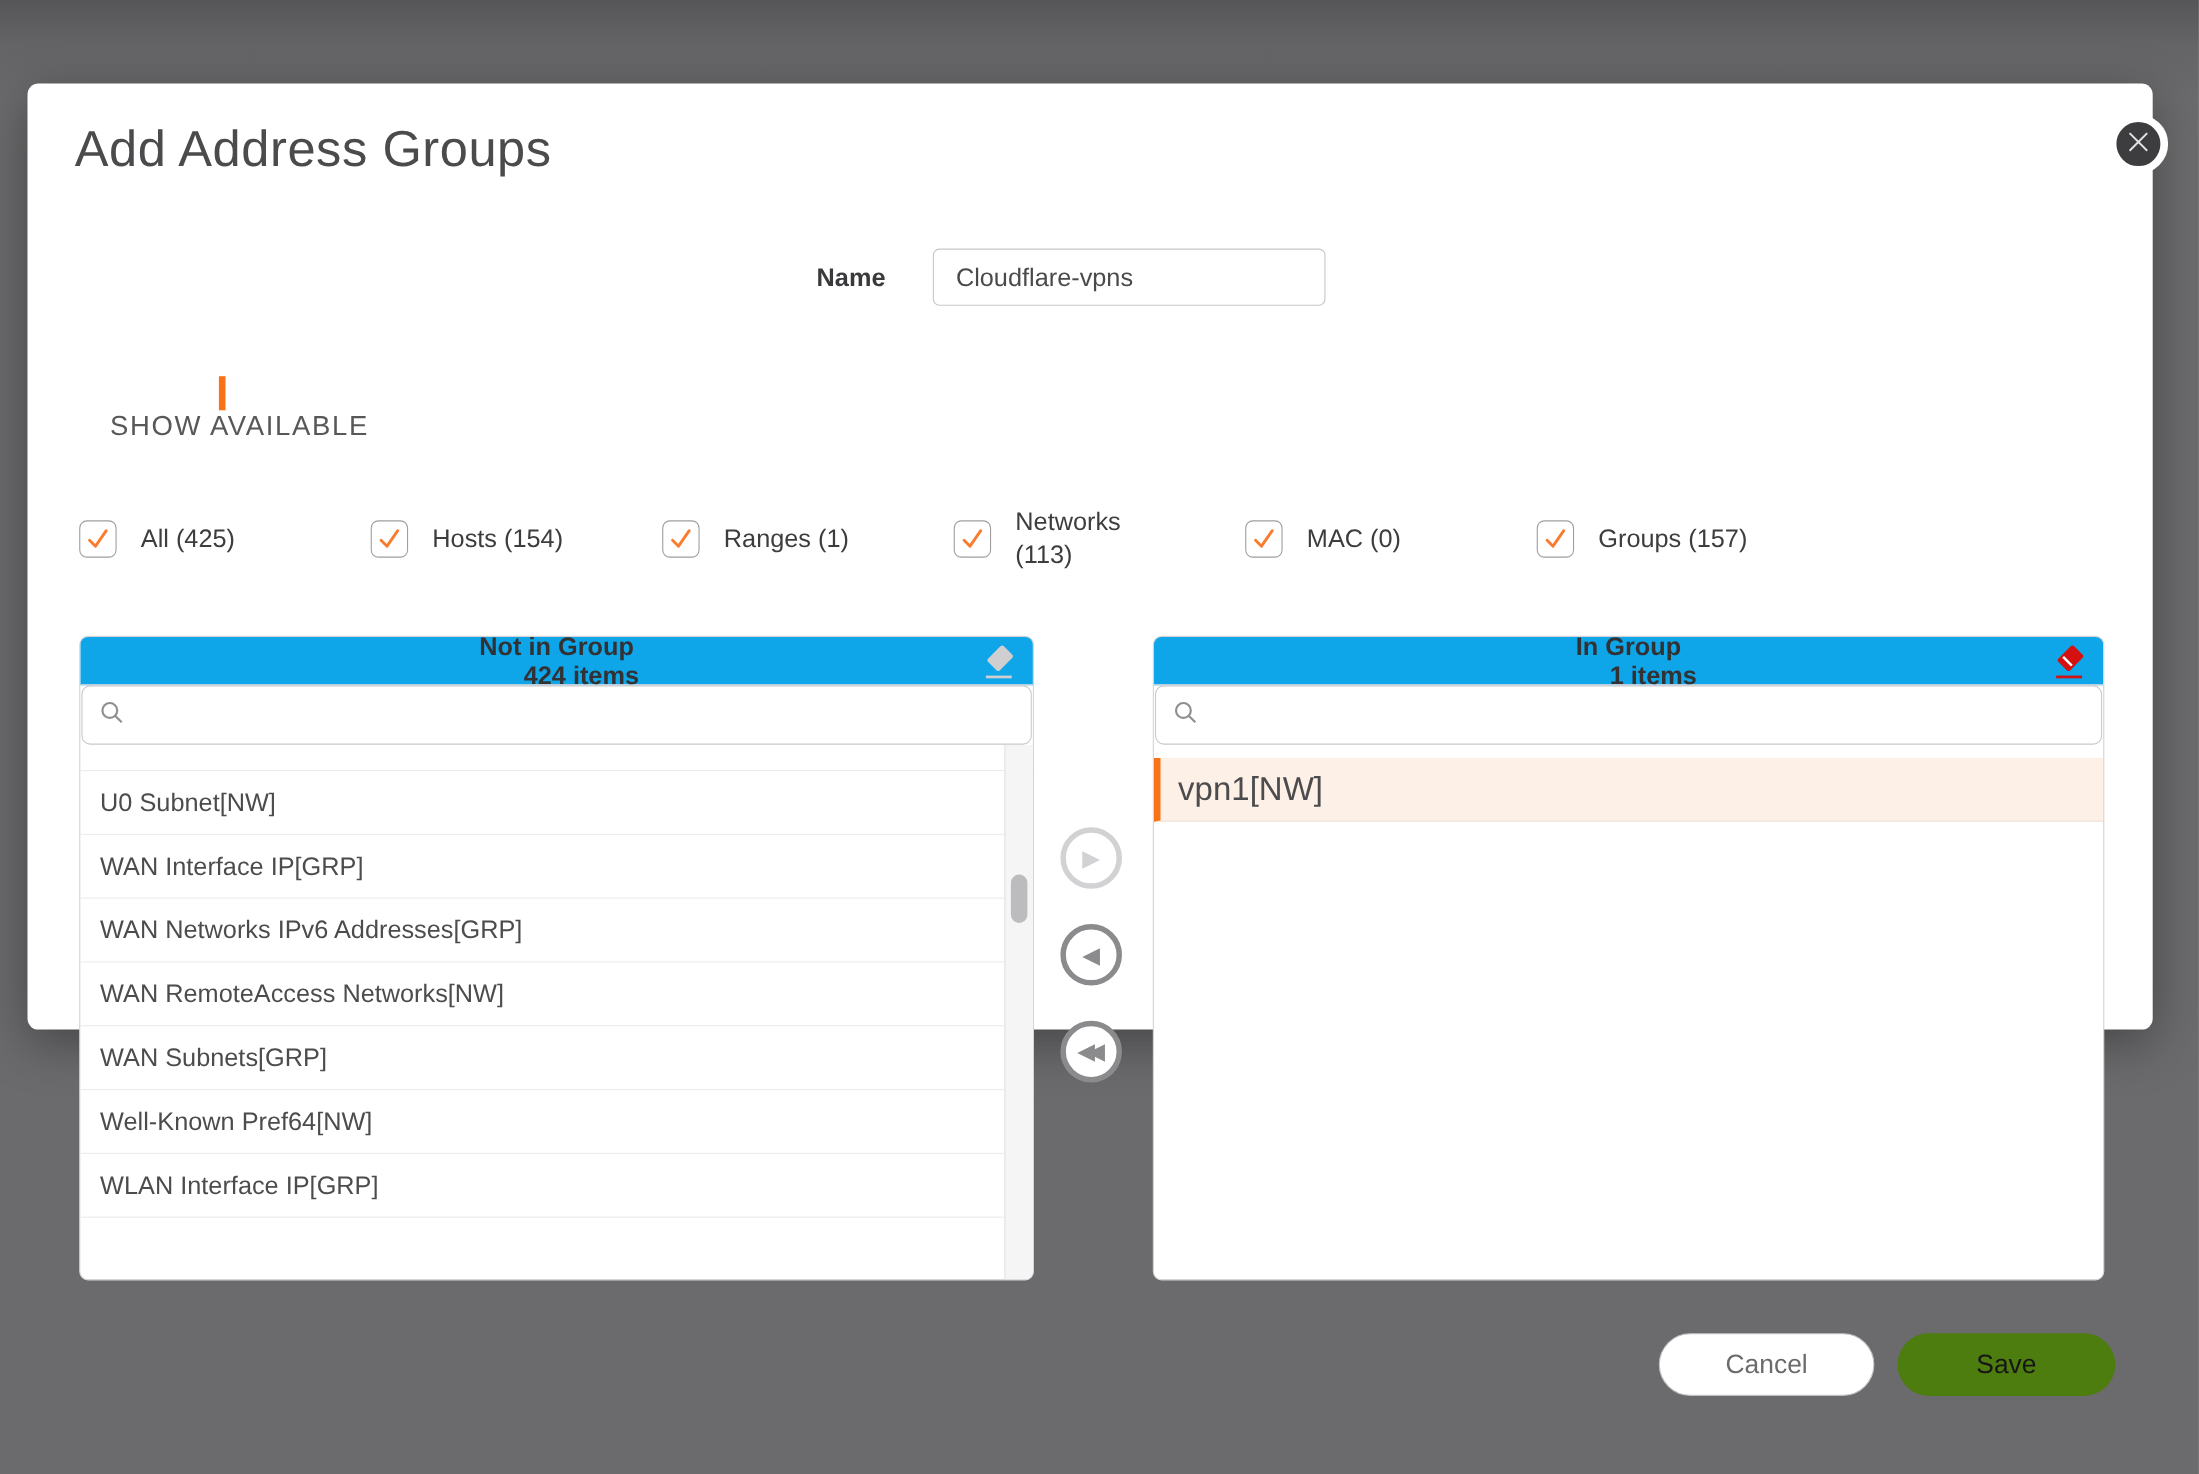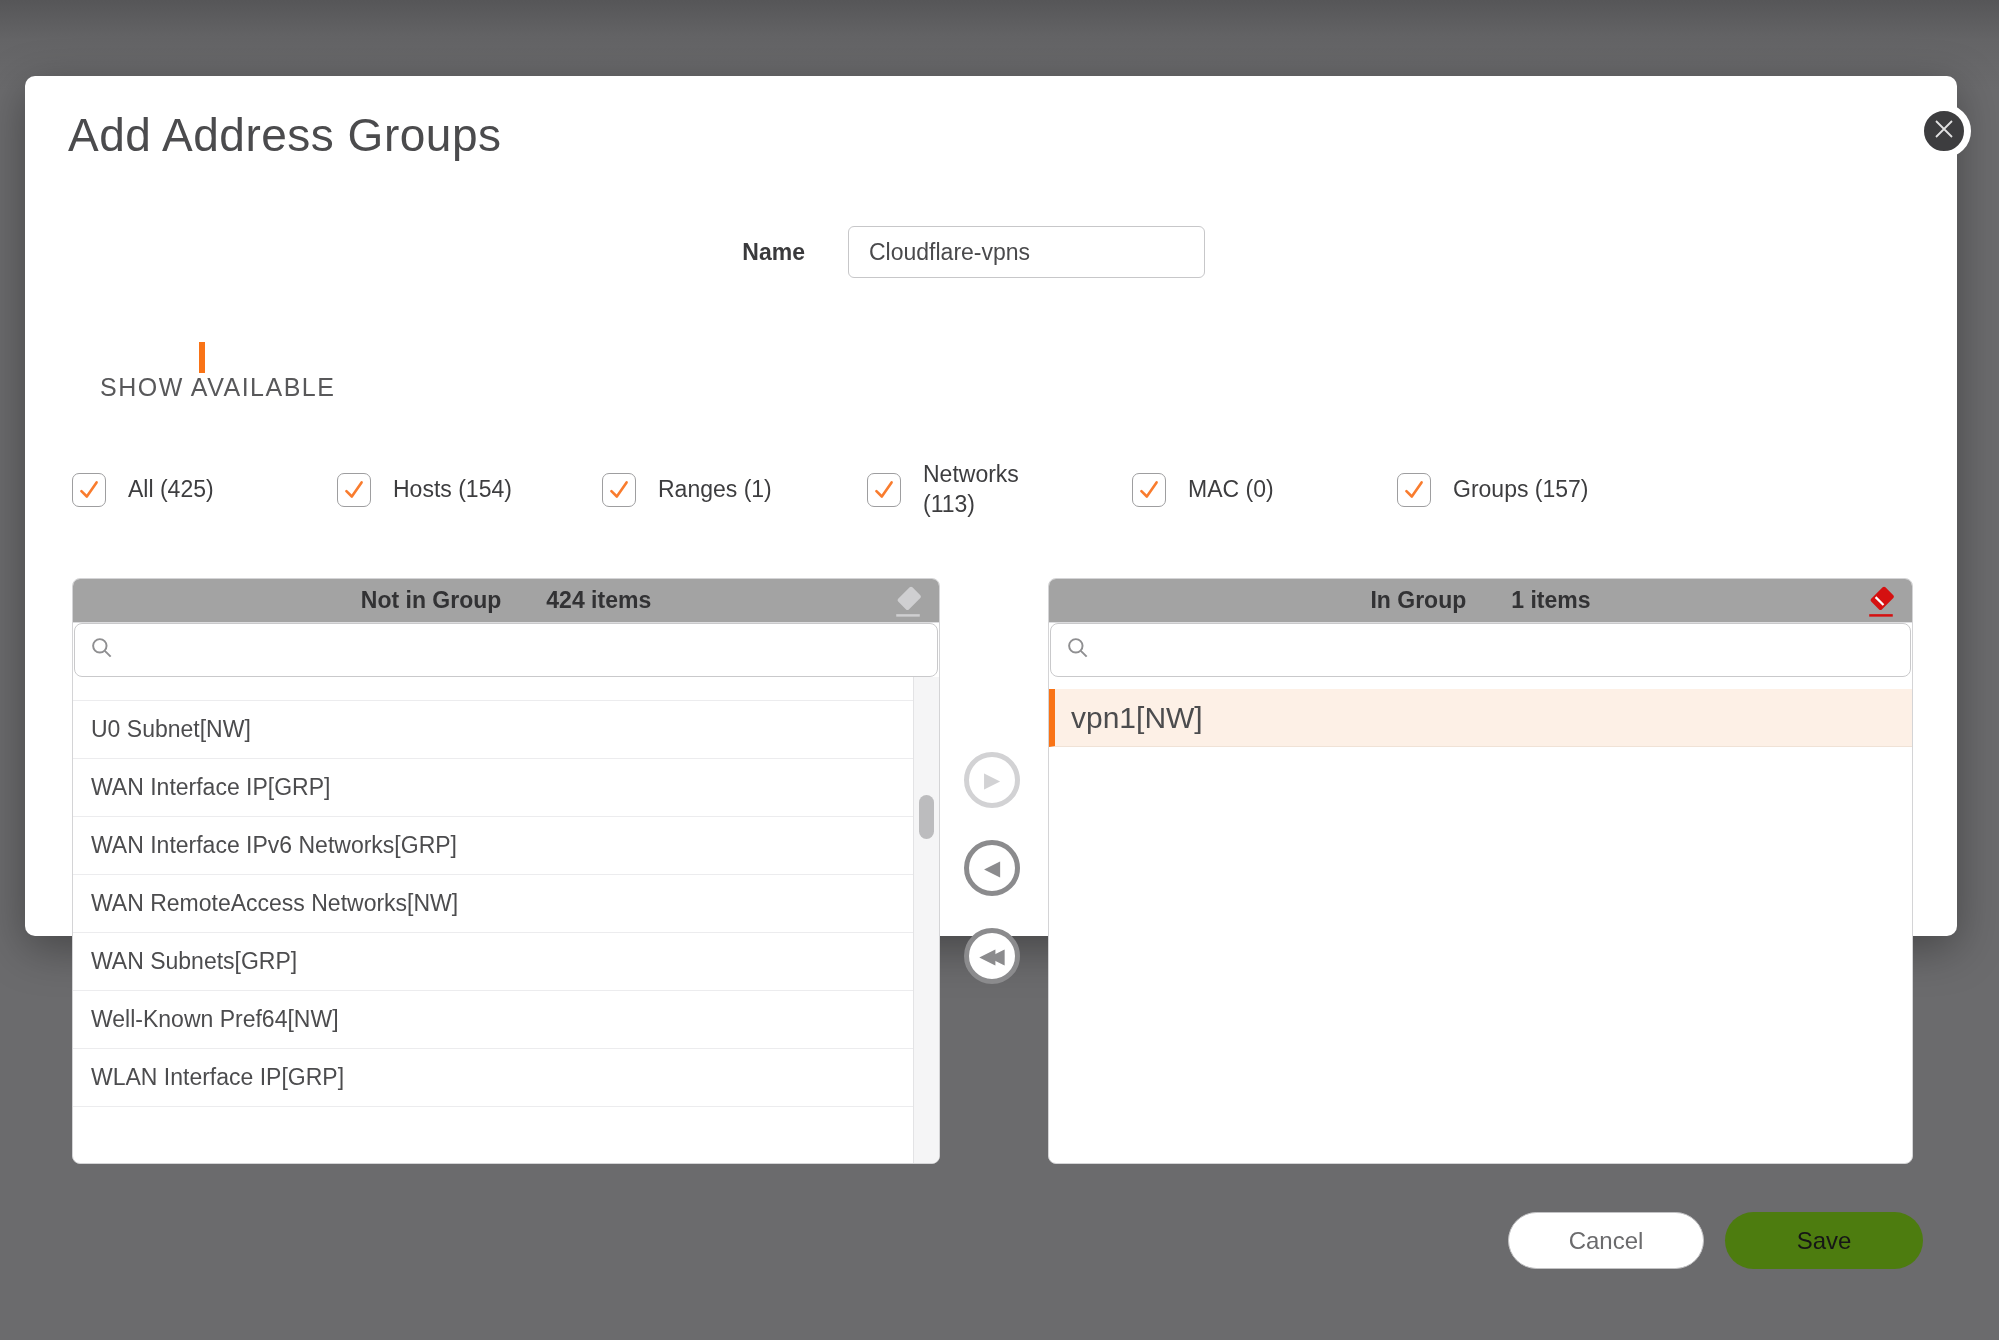--- a/index.html
+++ b/index.html
@@ -41,22 +41,22 @@
   }
   .filter-label { margin-left:22px; font-size:23px; color:#3d3d3f; line-height:1.3; }
   .filter-item.narrow .filter-label { max-width:110px; }
   .panel {
     position:absolute; top:502px; height:586px; background:#fff;
     border:1px solid #d4d4d6; border-radius:8px; overflow:hidden;
   }
   .panel.left  { left:47px;  width:868px; }
   .panel.right { left:1023px; width:865px; }
   .panel-header {
-    height:44px; background:#a3a3a3; border-bottom:1px solid #dcdcde;
-    display:flex; align-items:center; justify-content:center; position:relative;
+    height:44px; background:#0ea5e9; border-bottom:1px solid #dcdcde;
+    display:flex; align-items:center; justify-content:center; position:relative;flex-direction:column;
   }
   .panel-title { font-size:23px; font-weight:bold; color:#323234; }
   .panel-count { font-size:23px; font-weight:bold; color:#323234; margin-left:45px; }
   .eraser-btn { position:absolute; right:14px; top:4px; cursor:pointer; }
   .search-box {
     height:54px; margin:0 1px; border:1px solid #c9c9cb; border-radius:8px;
     display:flex; align-items:center; background:#fff; position:relative; z-index:2;
   }
   .search-box svg { margin-left:14px; }
   .search-input {
@@ -196,21 +196,21 @@
             <circle cx="10" cy="10" r="6.2" fill="none" stroke="#8f8f91" stroke-width="1.8"></circle>
             <line x1="14.6" y1="14.6" x2="20" y2="20" stroke="#8f8f91" stroke-width="1.8"></line>
           </svg>
       </span>
       <input class="search-input" type="text" placeholder="" style="">
     </div>
     <div class="list">
       <div class="row-spacer"></div>
       <div class="list-row">U0 Subnet[NW]</div>
       <div class="list-row">WAN Interface IP[GRP]</div>
-      <div class="list-row">WAN Interface IPv6 Networks[GRP]</div>
+      <div class="list-row">WAN Networks IPv6 Addresses[GRP]</div>
       <div class="list-row">WAN RemoteAccess Networks[NW]</div>
       <div class="list-row">WAN Subnets[GRP]</div>
       <div class="list-row">Well-Known Pref64[NW]</div>
       <div class="list-row">WLAN Interface IP[GRP]</div>
       <div class="scroll-track">
         <div class="scroll-thumb"></div>
       </div>
     </div>
   </div>
 

